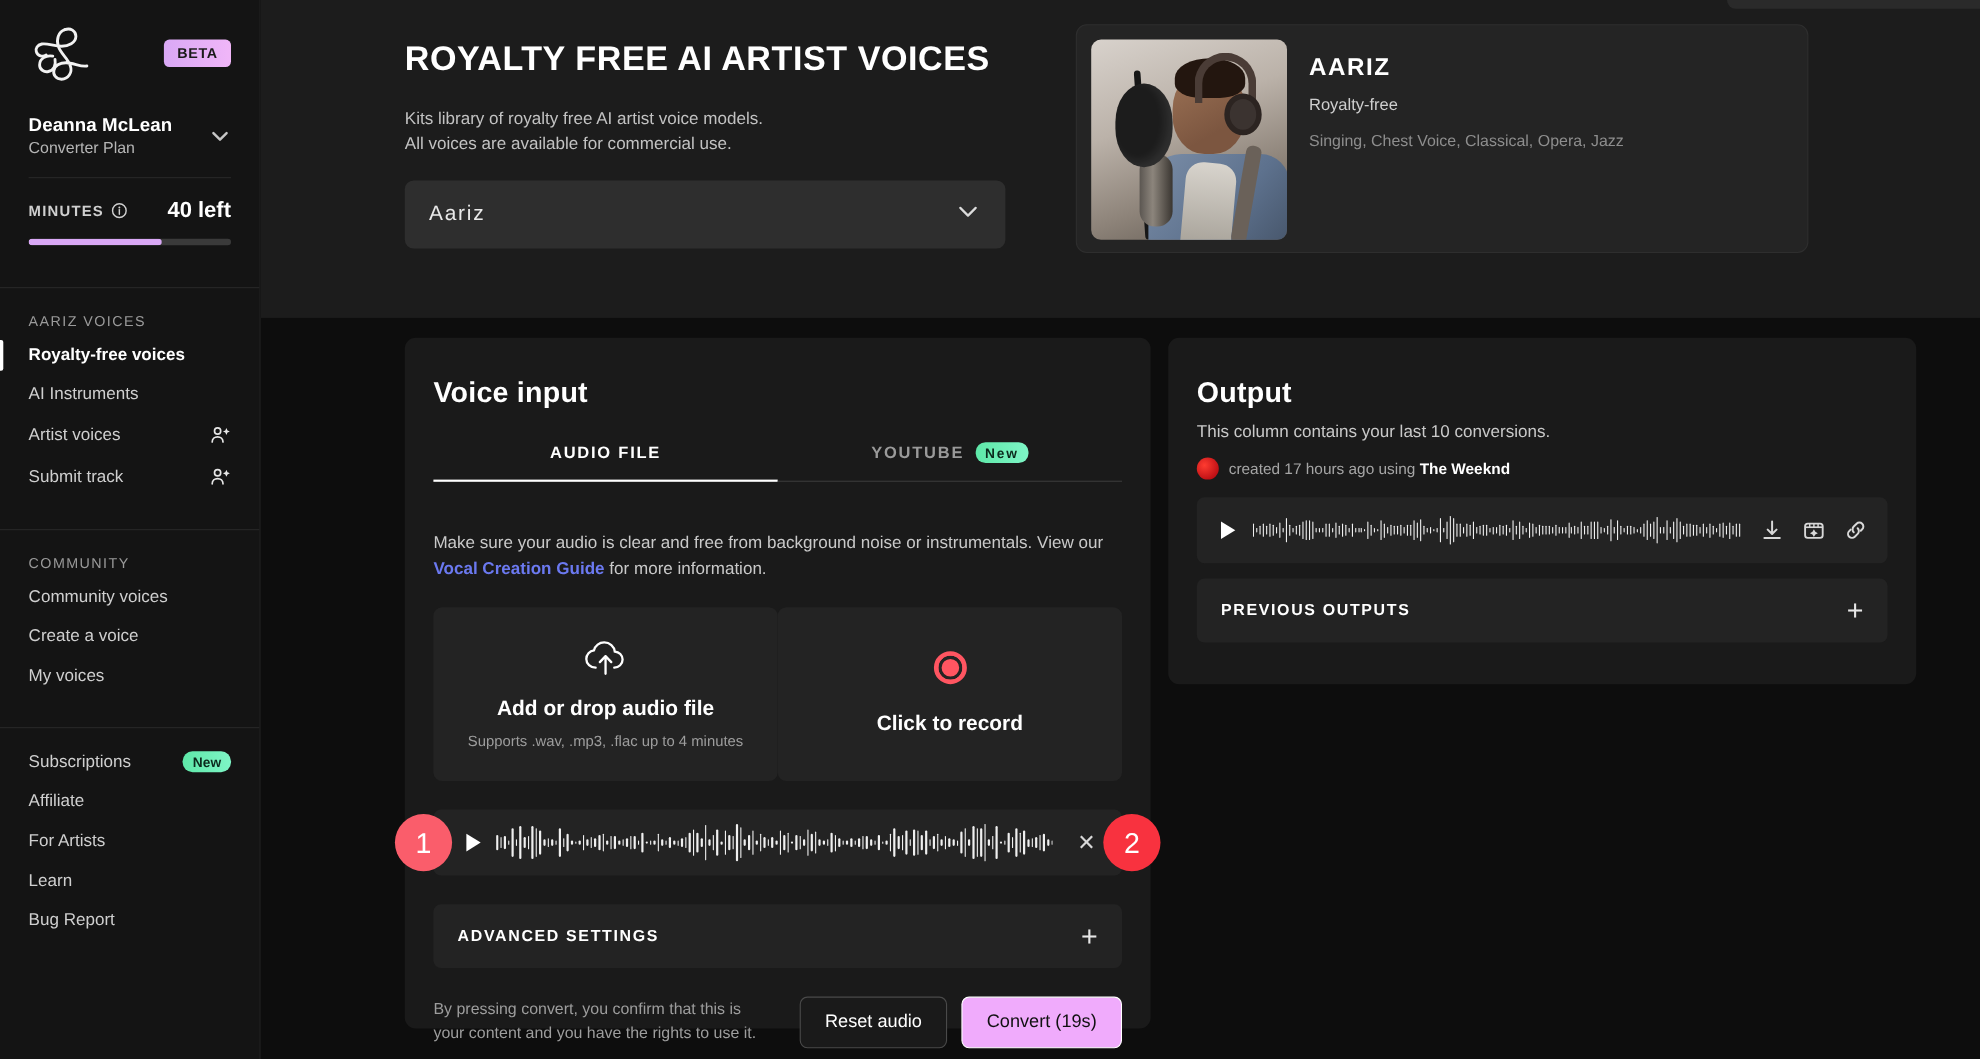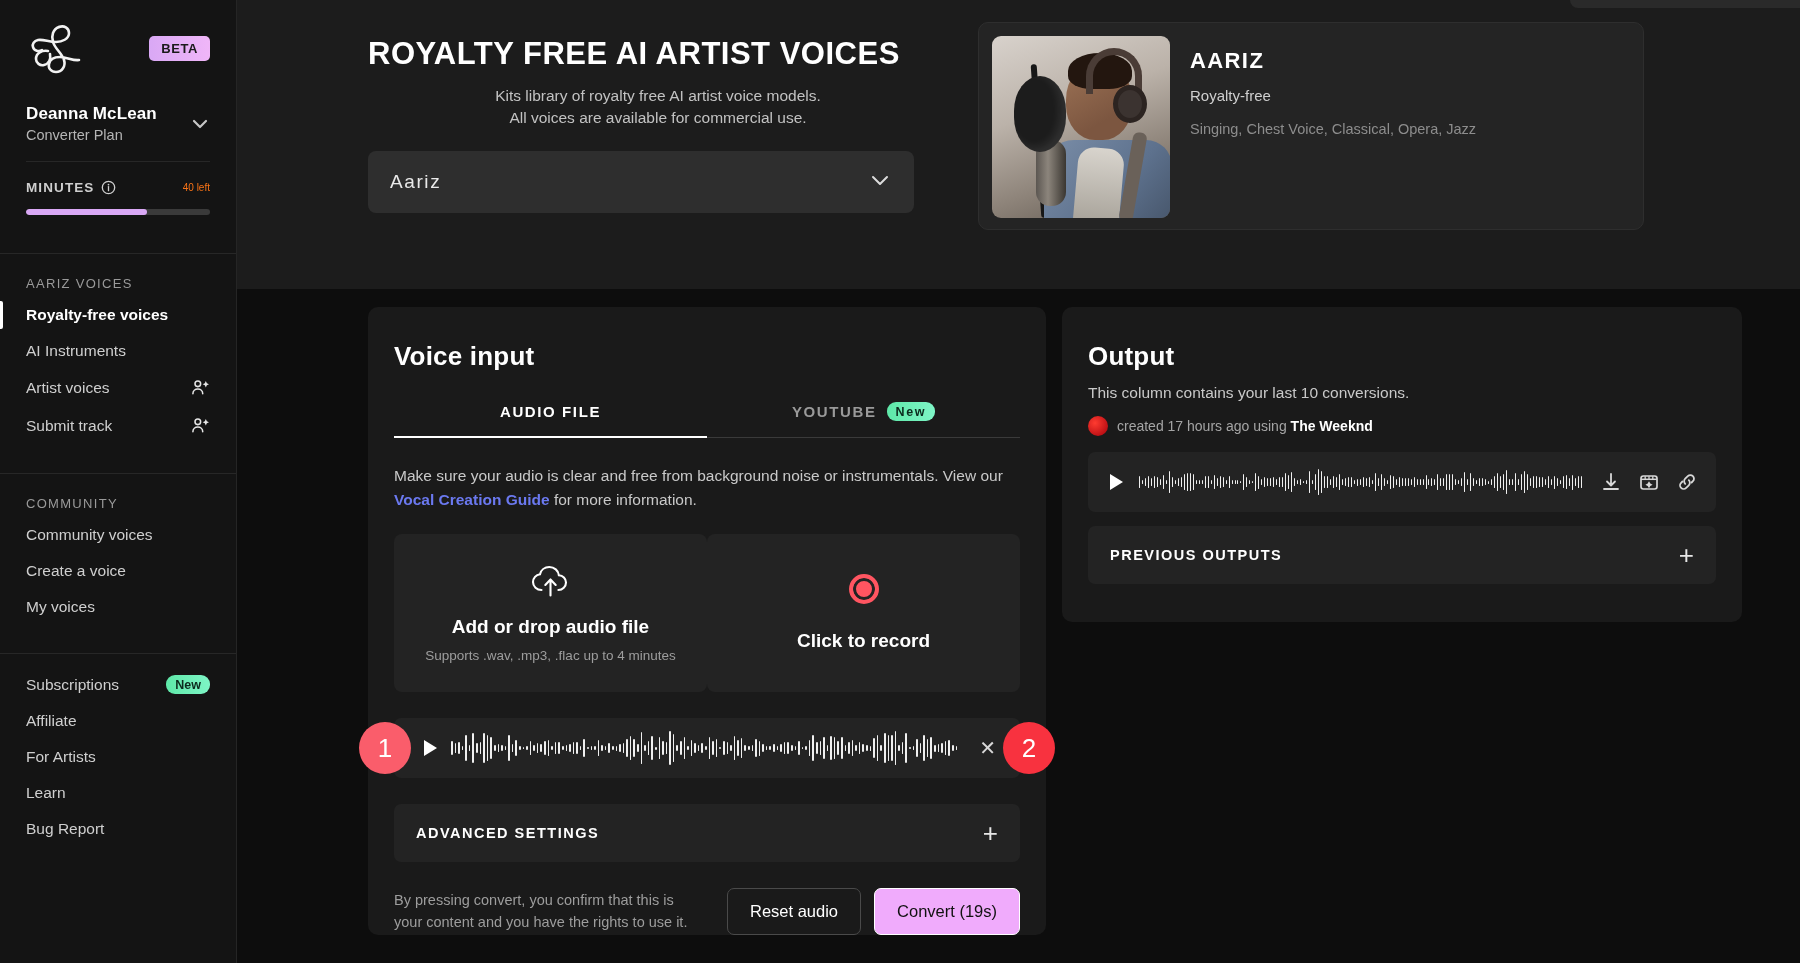--- a/index.html
+++ b/index.html
@@ -32,21 +32,21 @@
   .user-row { display: flex; align-items: center; justify-content: space-between; margin-top: 24px; }
   .user-name { font-size: 17px; font-weight: 700; color: #fff; letter-spacing:.1px; }
   .user-plan { font-size: 14.5px; color: #b5b5b5; margin-top: 3px; }
   .chev { width: 20px; height: 20px; opacity: .85; }
   .sb-divider { height: 1px; background: #272727; margin: 18px 0 0 0; }
 
   .minutes-block { padding: 18px 26px 20px 26px; }
   .min-row { display:flex; align-items:center; justify-content:space-between; }
   .min-label { display:flex; align-items:center; gap:7px; font-size:13.5px; font-weight:700;
                letter-spacing:1.1px; color:#cfcfcf; }
-  .min-left { font-size:10px; font-weight:400; color:#f97316; }
+  .min-left { font-size:20px; font-weight:700; color:#ffffff; }
   .info-ic { width:15px; height:15px; }
   .min-bar { height: 6px; border-radius: 3px; background: #3a3a3a; margin-top: 14px; position:relative; overflow:hidden; }
   .min-fill { position:absolute; left:0; top:0; height:100%; background:#d9a8f5; border-radius:3px; }
 
   .nav-section { padding: 12px 0 10px 0; }
   .nav-title { font-size: 13px; letter-spacing: 1.3px; color: #9a9a9a;
                padding: 10px 26px 6px 26px; font-weight: 400; }
   .nav-item {
     display: flex; align-items: center; justify-content: space-between;
     padding: 9px 26px; font-size: 15.5px; color: #cfcfcf;
@@ -72,21 +72,21 @@
     height: 289px;
   }
   .hero-left { padding-top: 14px; width: 580px; }
   .hero-title {
     font-size: 31px; font-weight: 800; letter-spacing: .5px;
     font-family: "Liberation Sans", sans-serif;
     font-stretch: condensed;
     transform: scaleX(1.0);
     white-space: nowrap;
   }
-  .hero-sub { margin-top: 13px; font-size: 15.5px; color: #c2c2c2; line-height: 1.45; text-align: center; }
+  .hero-sub { margin-top: 26px; font-size: 15.5px; color: #c2c2c2; line-height: 1.45; }
   .voice-select {
     margin-top: 21px; width: 546px; height: 62px;
     background: #2e2e2e; border-radius: 8px;
     display: flex; align-items: center; justify-content: space-between;
     padding: 0 22px; cursor: pointer;
   }
   .voice-select-val { font-size: 19px; color: #e9e9e9; letter-spacing: 1.6px; font-family:"Liberation Sans",sans-serif; }
 
   .artist-card {
     background: #242424; border-radius: 10px; padding: 13px;
@@ -128,21 +128,21 @@
   .out-panel  { width: 680px; padding: 34px 26px 26px 26px; height: 315px; }
   .panel-h { font-size: 26px; font-weight: 700; letter-spacing: .2px; }
 
   .tabs { display: flex; margin-top: 30px; }
   .tab { flex: 1; text-align: center; padding-bottom: 16px; font-size: 15px;
          letter-spacing: 1.6px; font-weight: 700; color: #9a9a9a;
          border-bottom: 1px solid #3a3a3a; cursor: pointer;
          display:flex; align-items:center; justify-content:center; gap:10px; }
   .tab.active { color: #fff; border-bottom: 2px solid #fff; }
 
-  .hint { margin-top: 26px; font-size: 15.5px; color: #c9c9c9; line-height: 1.55; }
+  .hint { margin-top: 44px; font-size: 15.5px; color: #c9c9c9; line-height: 1.55; }
   .hint a { color: #6b79f0; text-decoration: none; font-weight: 700; }
 
   .drops { display: flex; margin-top: 22px; }
   .drop { flex:1; background:#232323; border-radius:8px; height:158px;
           display:flex; flex-direction:column; align-items:center; justify-content:center;
           cursor:pointer; }
   .drop-title { font-size: 19px; font-weight: 700; margin-top: 14px; }
   .drop-sub { font-size: 13.5px; color: #9d9d9d; margin-top: 10px; }
   .rec-dot { width:30px; height:30px; border-radius:50%; border:4px solid #ff5561;
              background:#ff5561; box-shadow: inset 0 0 0 3px #232323; }

